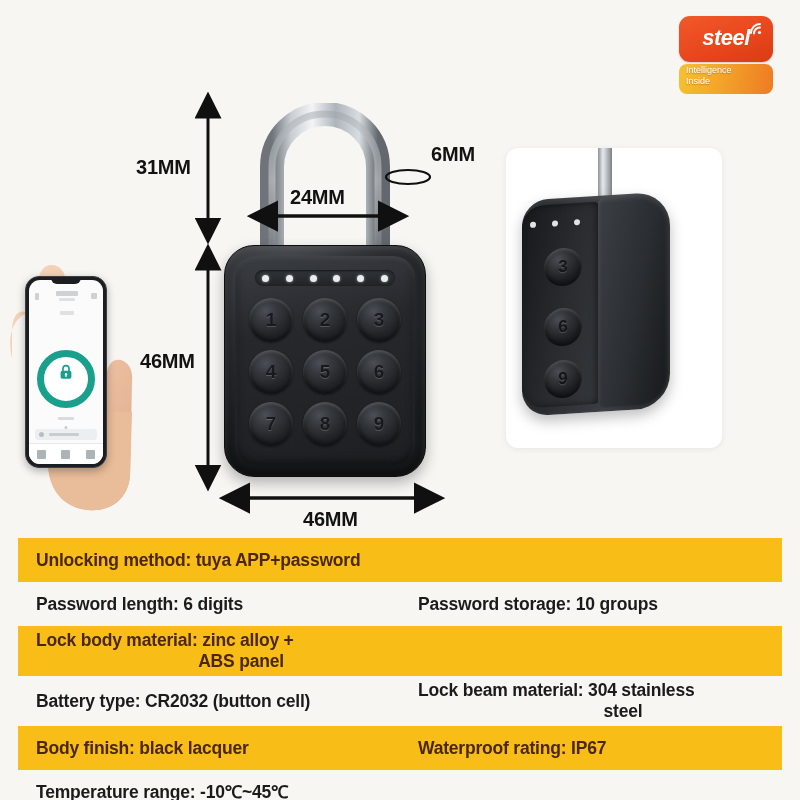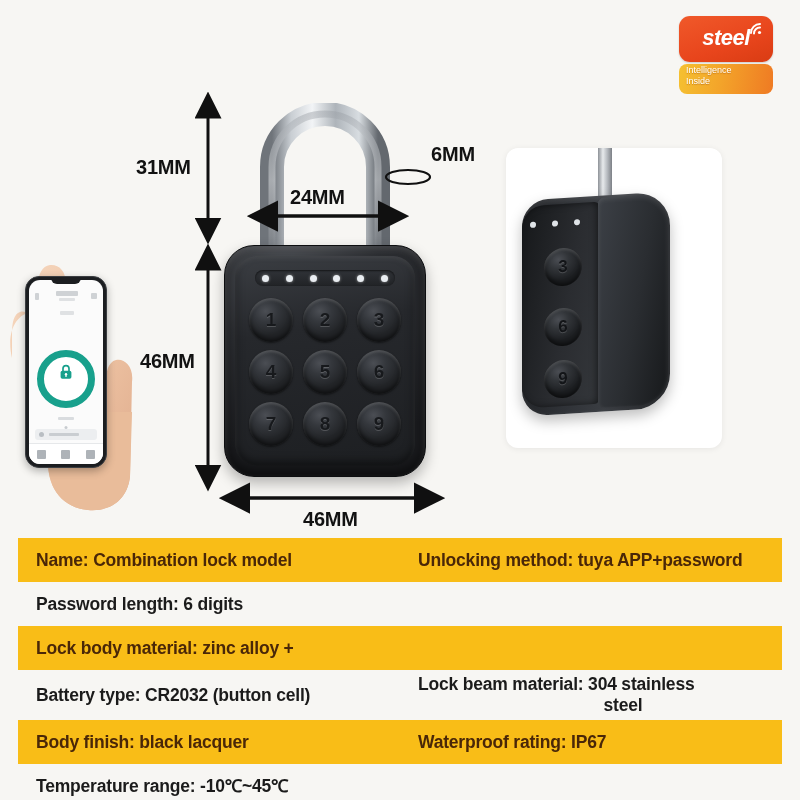--- a/index.html
+++ b/index.html
@@ -388,31 +388,32 @@
             <span>9</span>
           </div>
       </div>
       <div class="side-edge"></div>
     </div>
   </div>
 
   <div class="spec">
 
     <div class="spec-row hl">
-      <div class="cell">Name: Combination lock model</div>
       <div class="cell">Unlocking method: tuya APP+password</div>
     </div>
 
     <div class="spec-row">
       <div class="cell">Password length: 6 digits</div>
+      <div class="cell">Password storage: 10 groups</div>
     </div>
 
     <div class="spec-row hl">
       <div class="cell">
         <span>Lock body material: zinc alloy +</span>
+        <span class="cont">ABS panel</span>
       </div>
     </div>
 
     <div class="spec-row">
       <div class="cell">Battery type: CR2032 (button cell)</div>
       <div class="cell">
         <span>Lock beam material: 304 stainless</span>
         <span class="cont">steel</span>
       </div>
     </div>

